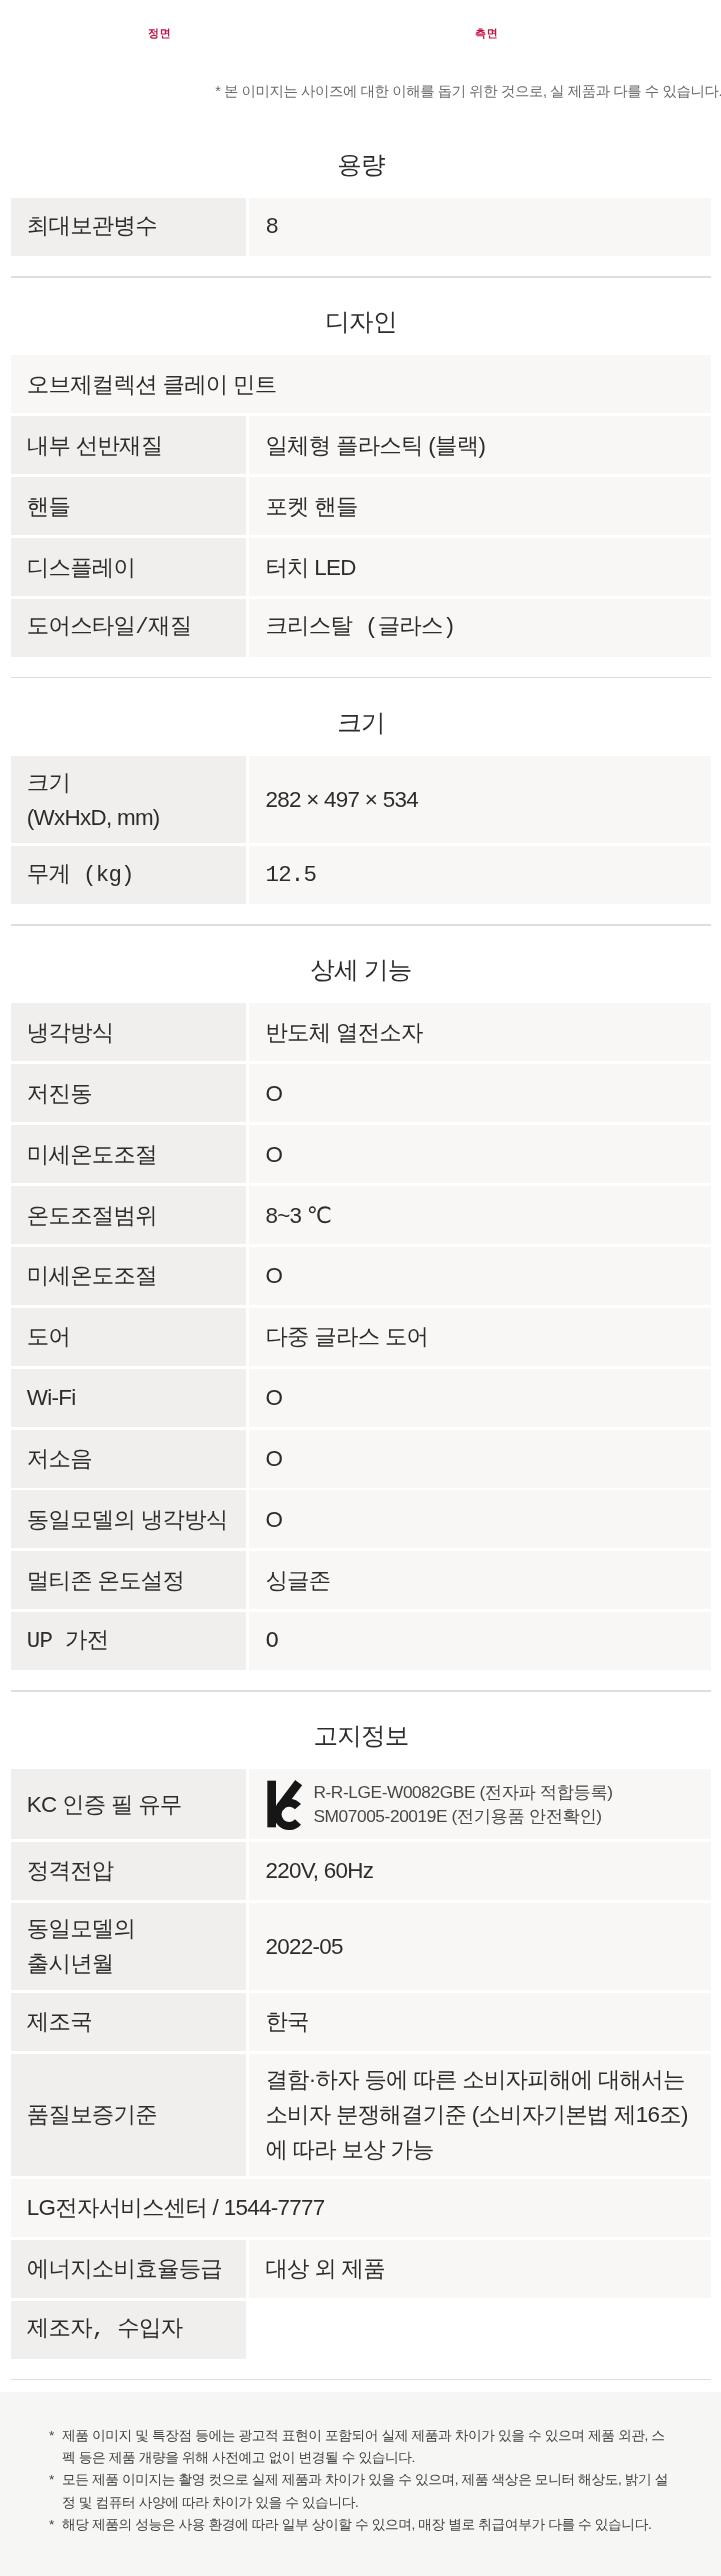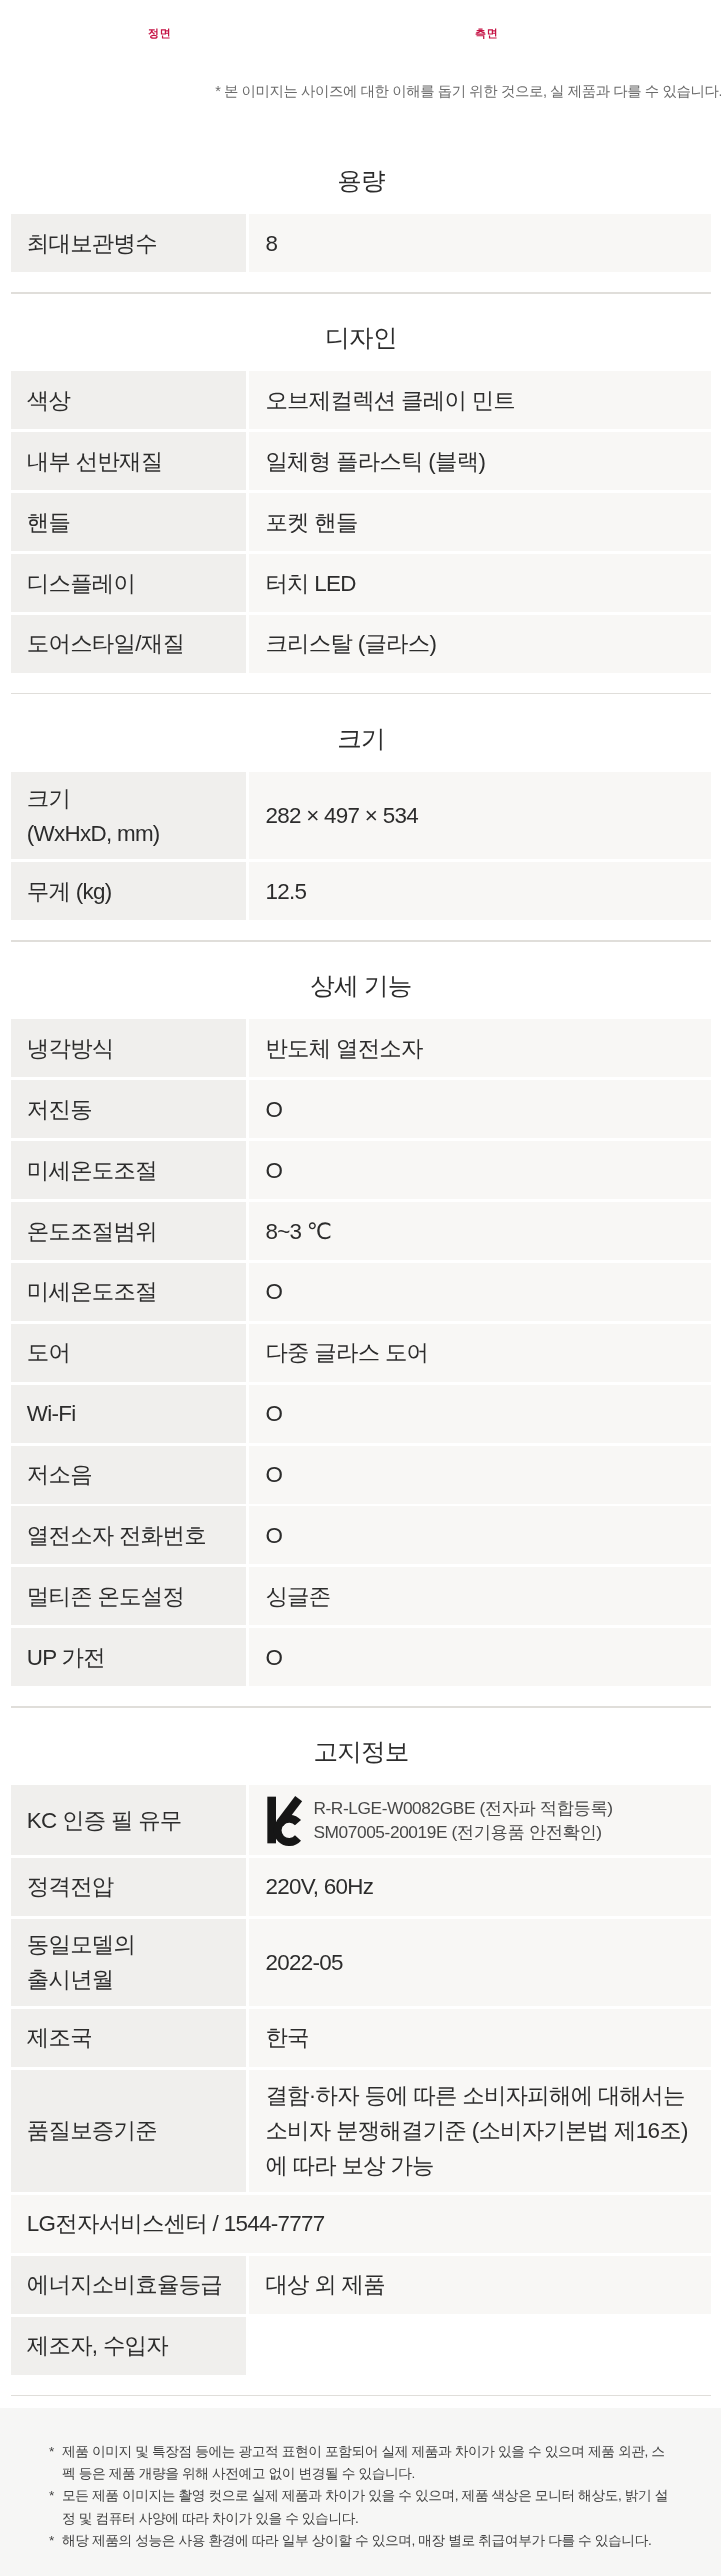--- a/index.html
+++ b/index.html
@@ -39,25 +39,25 @@
   }
   
   .section-title {
     font-size: 24.5px;
     font-weight: 400;
     color: #2c2c2c;
     text-align: center;
     margin: 27.4px 0 17.3px;
     letter-spacing: -0.7px;
   }
-  .section-title.first { margin-top: 56px; font-family: Liberation Mono, monospace; }
+  .section-title.first { margin-top: 40px; font-family: Liberation Mono, monospace; }
   
   .spec-table { margin: 0 10.8px; flex: 0 0 auto; }
   .spec-row { display: flex; gap: 3.6px; margin-bottom: 2.9px; }
-  .spec-row:last-child { margin-bottom: 0; }
+  .spec-row:last-child { margin-bottom: 0; font-family: Liberation Mono, monospace; }
   .cell {
     display: flex;
     align-items: center;
     min-height: 58px;
     padding: 8.7px 14.4px 8.7px 16px;
     font-size: 22.4px;
     line-height: 35px;
     letter-spacing: -0.7px;
     color: #2c2c2c;
     white-space: pre-line;
@@ -126,21 +126,20 @@
     <div class="spec-row">
       <div class="cell label">최대보관병수</div>
       <div class="cell value">8</div>
     </div>
   </div>
   <div class="divider"></div>
 
   <h2 class="section-title">디자인</h2>
   <div class="spec-table">
     <div class="spec-row">
-      <div class="cell label">색상</div>
       <div class="cell value">오브제컬렉션 클레이 민트</div>
     </div>
     <div class="spec-row">
       <div class="cell label">내부 선반재질</div>
       <div class="cell value">일체형 플라스틱 (블랙)</div>
     </div>
     <div class="spec-row">
       <div class="cell label">핸들</div>
       <div class="cell value">포켓 핸들</div>
     </div>
@@ -197,21 +196,21 @@
     </div>
     <div class="spec-row">
       <div class="cell label">Wi-Fi</div>
       <div class="cell value">O</div>
     </div>
     <div class="spec-row">
       <div class="cell label">저소음</div>
       <div class="cell value">O</div>
     </div>
     <div class="spec-row">
-      <div class="cell label">열전소자 전화번호</div>
+      <div class="cell label">동일모델의 냉각방식</div>
       <div class="cell value">O</div>
     </div>
     <div class="spec-row">
       <div class="cell label">멀티존 온도설정</div>
       <div class="cell value">싱글존</div>
     </div>
     <div class="spec-row">
       <div class="cell label">UP 가전</div>
       <div class="cell value">O</div>
     </div>

